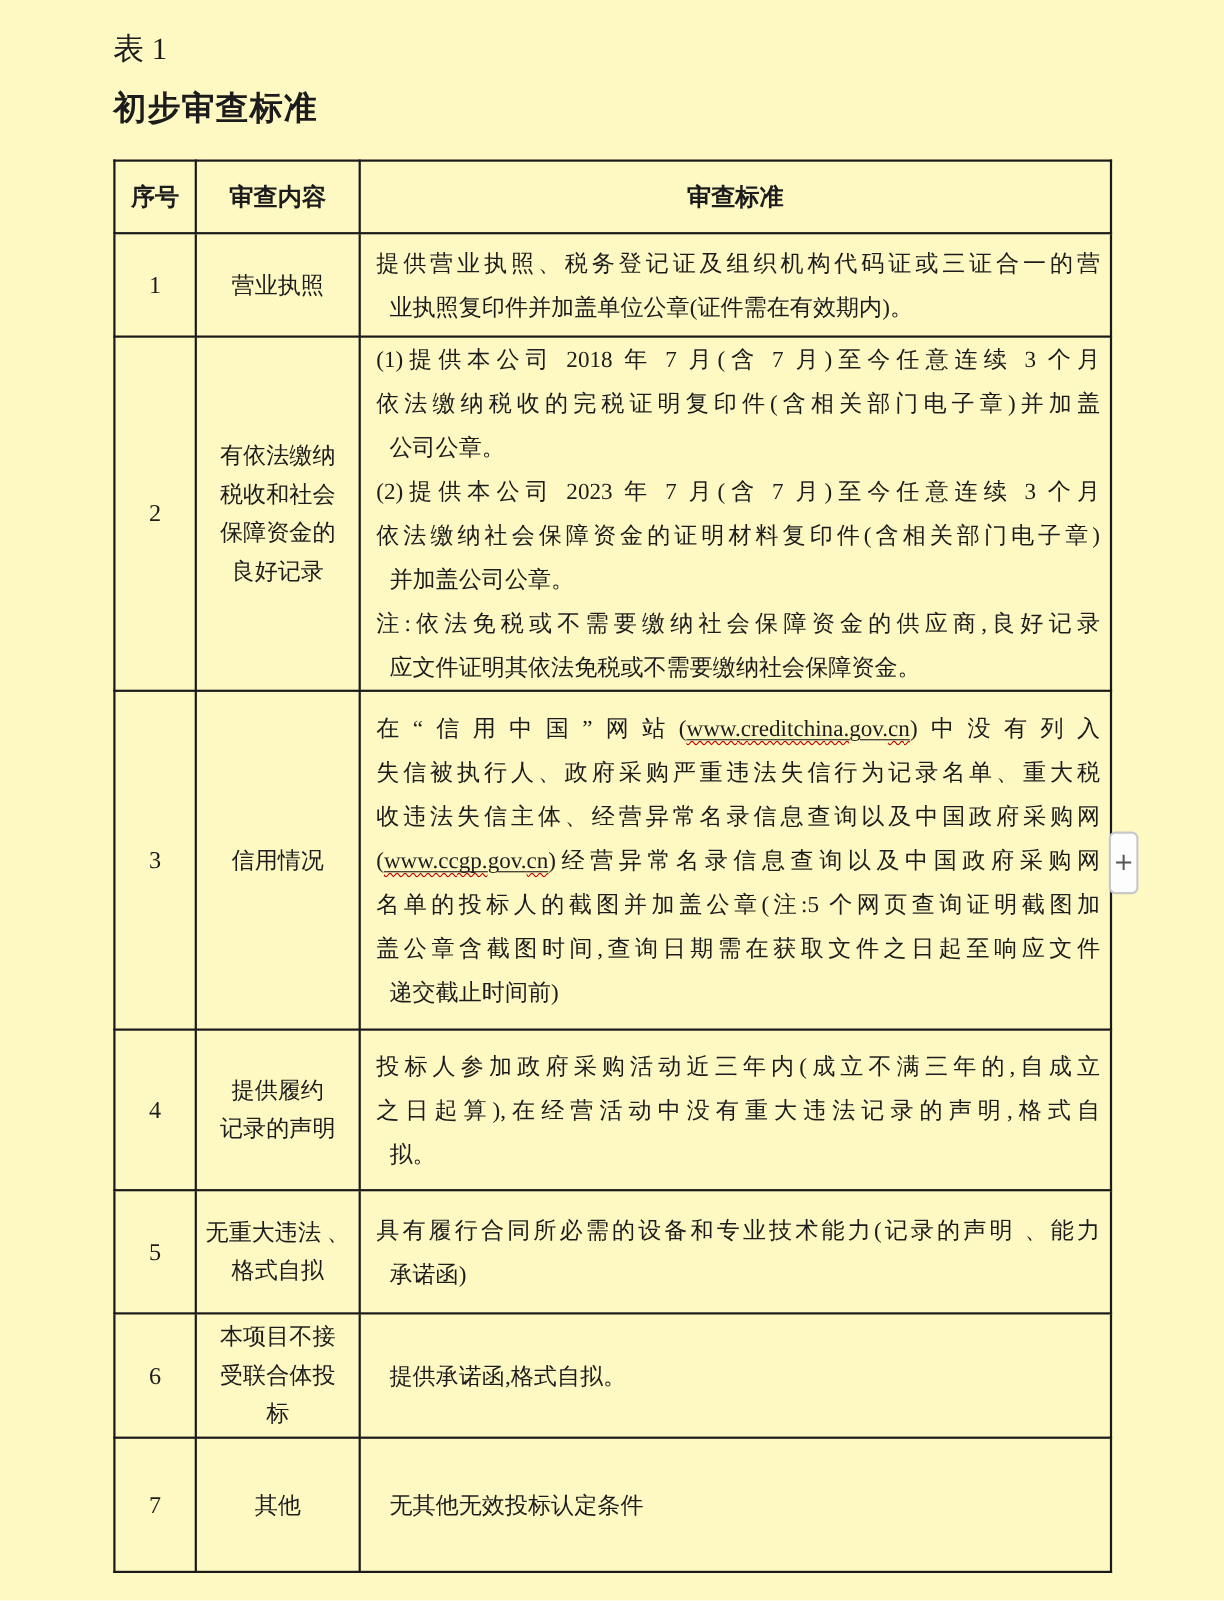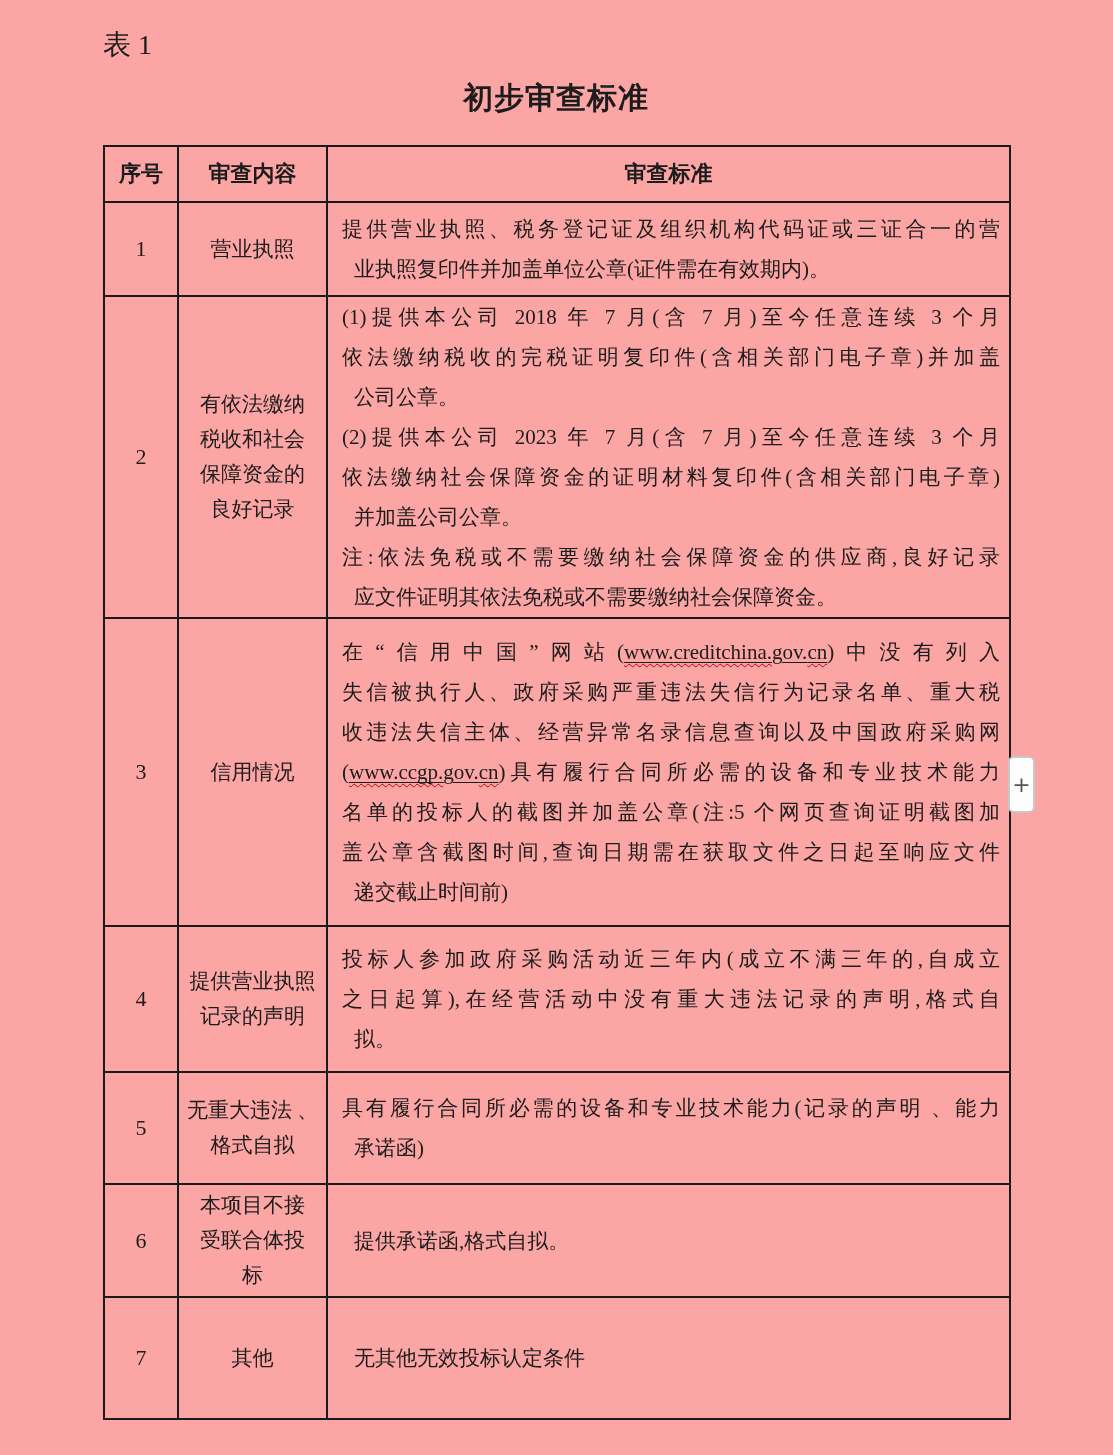--- a/index.html
+++ b/index.html
@@ -1,32 +1,32 @@
 <!DOCTYPE html>
 <html><head>
 <meta charset="utf-8">
 <style>
   html,body{margin:0;padding:0;background:#ffffff;}
   .page{
     position:relative;
     width:1113px;height:1455px;
-    background:#fca5a5;
+    background:#fef9c3;
     font-family:"Liberation Serif","DejaVu Serif",serif;
     color:#1c1c1c;
     overflow:hidden;
   }
   .tbl-label{position:absolute;left:103px;top:26px;font-size:28px;}
   .doc-title{position:absolute;left:103px;top:78px;width:906px;margin:0;
-    text-align:center;font-size:30px;font-weight:bold;letter-spacing:1px;}
+    text-align:left;font-size:30px;font-weight:bold;letter-spacing:1px;}
   table.review{
     position:absolute;left:103px;top:145px;width:906px;
     border-collapse:collapse;table-layout:fixed;
   }
   .review th,.review td{border:2px solid #1a1a1a;vertical-align:middle;padding:0;}
-  .review tr.hrow{height:56px;border-radius:13px;}
+  .review tr.hrow{height:66px;border-radius:13px;}
   .review tr.r1{height:94px;}
   .review tr.r2{height:322px;}
   .review tr.r3{height:308px;}
   .review tr.r4{height:146px;}
   .review tr.r5{height:112px;}
   .review tr.r6{height:113px;}
   .review tr.r7{height:122px;}
   .review th{font-size:22px;font-weight:bold;text-align:center;}
   td.no{font-size:22px;text-align:center;}
   td.content{padding:0 0;}
@@ -100,31 +100,31 @@
 
     <tr class="r3">
       <td class="no">3</td>
       <td class="content">
         <div class="cline">信用情况</div>
       </td>
       <td class="standard">
         <div class="sline fill"><span>在“信用中国”网站(</span><u class="url"><span class="sp">www.</span><span class="sp">creditchina.</span><span>gov.</span><span class="sp">cn</span></u><span>)中没有列入</span></div>
         <div class="sline fill">失信被执行人、政府采购严重违法失信行为记录名单、重大税</div>
         <div class="sline fill">收违法失信主体、经营异常名录信息查询以及中国政府采购网</div>
-        <div class="sline fill"><span>(</span><u class="url"><span class="sp">www.</span><span class="sp">ccgp.</span><span>gov.</span><span class="sp">cn</span></u><span>)具有履行合同所必需的设备和专业技术能力</span></div>
+        <div class="sline fill"><span>(</span><u class="url"><span class="sp">www.</span><span class="sp">ccgp.</span><span>gov.</span><span class="sp">cn</span></u><span>)经营异常名录信息查询以及中国政府采购网</span></div>
         <div class="sline fill">名单的投标人的截图并加盖公章(注:5 个网页查询证明截图加</div>
         <div class="sline fill">盖公章含截图时间,查询日期需在获取文件之日起至响应文件</div>
         <div class="sline end">递交截止时间前)</div>
       </td>
     </tr>
 
     <tr class="r4">
       <td class="no">4</td>
       <td class="content">
-        <div class="cline">提供营业执照</div>
+        <div class="cline">提供履约</div>
         <div class="cline">记录的声明</div>
       </td>
       <td class="standard">
         <div class="sline fill">投标人参加政府采购活动近三年内(成立不满三年的,自成立</div>
         <div class="sline fill">之日起算),在经营活动中没有重大违法记录的声明,格式自</div>
         <div class="sline end">拟。</div>
       </td>
     </tr>
 
     <tr class="r5">

